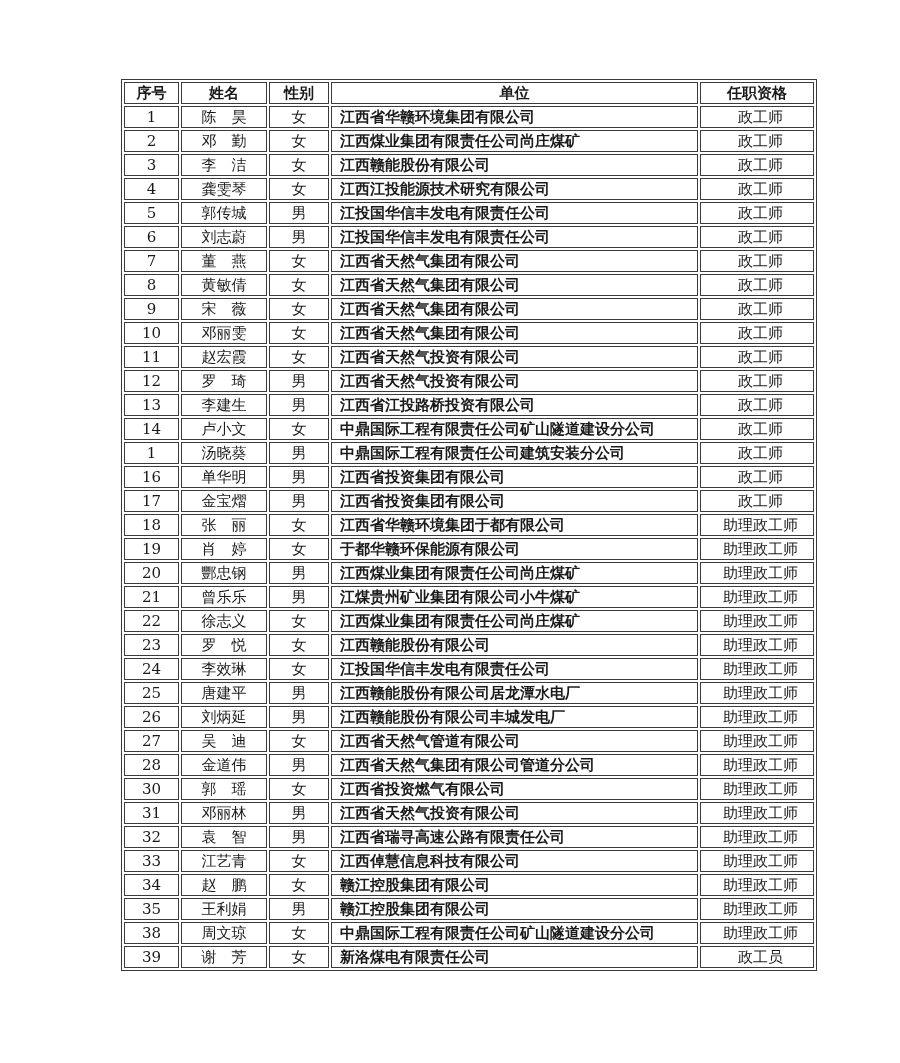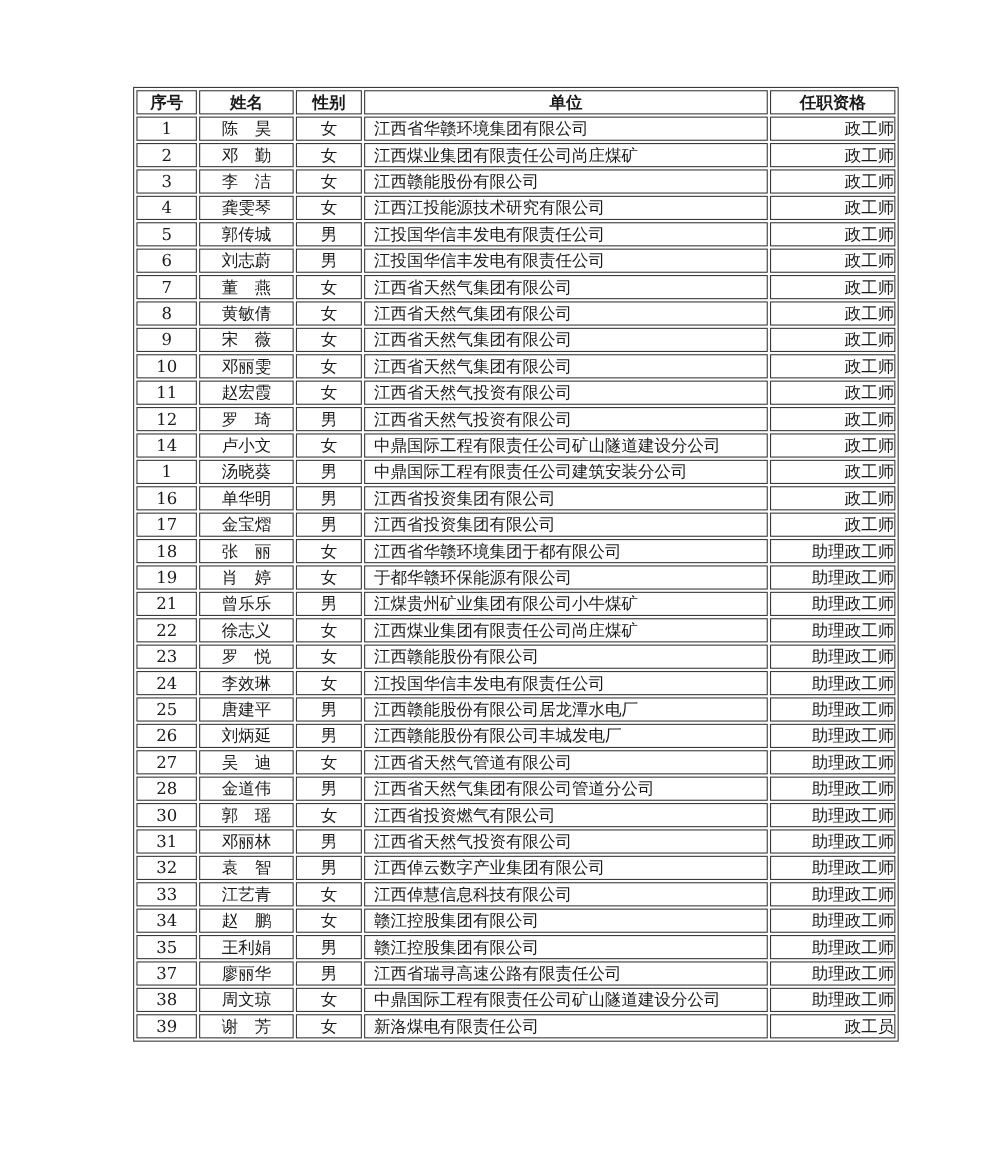--- a/index.html
+++ b/index.html
@@ -40,22 +40,22 @@
     padding: 0;
     overflow: hidden;
     white-space: nowrap;
     background: #ffffff;
   }
   thead th {
     font-weight: bold;
     text-align: center;
   }
   td.c0, td.c1, td.c2 { text-align: center; }
-  td.c3 { text-align: left; padding-left: 8px; }
-  td.c4 { text-align: right; padding-left: 7px; }
+  td.c3 { text-align: left; padding-left: 8px; font-weight: bold; }
+  td.c4 { text-align: center; padding-left: 7px; }
 </style>
 </head>
 <body>
 
 <div class="page">
   <table class="roster">
     <colgroup>
       <col class="w-index">
       <col class="w-name">
       <col class="w-gender">
@@ -150,20 +150,27 @@
           <td class="c4">政工师</td>
         </tr>
         <tr>
           <td class="c0">12</td>
           <td class="c1">罗　琦</td>
           <td class="c2">男</td>
           <td class="c3">江西省天然气投资有限公司</td>
           <td class="c4">政工师</td>
         </tr>
         <tr>
+          <td class="c0">13</td>
+          <td class="c1">李建生</td>
+          <td class="c2">男</td>
+          <td class="c3">江西省江投路桥投资有限公司</td>
+          <td class="c4">政工师</td>
+        </tr>
+        <tr>
           <td class="c0">14</td>
           <td class="c1">卢小文</td>
           <td class="c2">女</td>
           <td class="c3">中鼎国际工程有限责任公司矿山隧道建设分公司</td>
           <td class="c4">政工师</td>
         </tr>
         <tr>
           <td class="c0">1</td>
           <td class="c1">汤晓葵</td>
           <td class="c2">男</td>
@@ -192,20 +199,27 @@
           <td class="c4">助理政工师</td>
         </tr>
         <tr>
           <td class="c0">19</td>
           <td class="c1">肖　婷</td>
           <td class="c2">女</td>
           <td class="c3">于都华赣环保能源有限公司</td>
           <td class="c4">助理政工师</td>
         </tr>
         <tr>
+          <td class="c0">20</td>
+          <td class="c1">酆忠钢</td>
+          <td class="c2">男</td>
+          <td class="c3">江西煤业集团有限责任公司尚庄煤矿</td>
+          <td class="c4">助理政工师</td>
+        </tr>
+        <tr>
           <td class="c0">21</td>
           <td class="c1">曾乐乐</td>
           <td class="c2">男</td>
           <td class="c3">江煤贵州矿业集团有限公司小牛煤矿</td>
           <td class="c4">助理政工师</td>
         </tr>
         <tr>
           <td class="c0">22</td>
           <td class="c1">徐志义</td>
           <td class="c2">女</td>
@@ -265,21 +279,21 @@
           <td class="c0">31</td>
           <td class="c1">邓丽林</td>
           <td class="c2">男</td>
           <td class="c3">江西省天然气投资有限公司</td>
           <td class="c4">助理政工师</td>
         </tr>
         <tr>
           <td class="c0">32</td>
           <td class="c1">袁　智</td>
           <td class="c2">男</td>
-          <td class="c3">江西倬云数字产业集团有限公司</td>
+          <td class="c3">江西省瑞寻高速公路有限责任公司</td>
           <td class="c4">助理政工师</td>
         </tr>
         <tr>
           <td class="c0">33</td>
           <td class="c1">江艺青</td>
           <td class="c2">女</td>
           <td class="c3">江西倬慧信息科技有限公司</td>
           <td class="c4">助理政工师</td>
         </tr>
         <tr>
@@ -287,27 +301,20 @@
           <td class="c1">赵　鹏</td>
           <td class="c2">女</td>
           <td class="c3">赣江控股集团有限公司</td>
           <td class="c4">助理政工师</td>
         </tr>
         <tr>
           <td class="c0">35</td>
           <td class="c1">王利娟</td>
           <td class="c2">男</td>
           <td class="c3">赣江控股集团有限公司</td>
-          <td class="c4">助理政工师</td>
-        </tr>
-        <tr>
-          <td class="c0">37</td>
-          <td class="c1">廖丽华</td>
-          <td class="c2">男</td>
-          <td class="c3">江西省瑞寻高速公路有限责任公司</td>
           <td class="c4">助理政工师</td>
         </tr>
         <tr>
           <td class="c0">38</td>
           <td class="c1">周文琼</td>
           <td class="c2">女</td>
           <td class="c3">中鼎国际工程有限责任公司矿山隧道建设分公司</td>
           <td class="c4">助理政工师</td>
         </tr>
         <tr>

